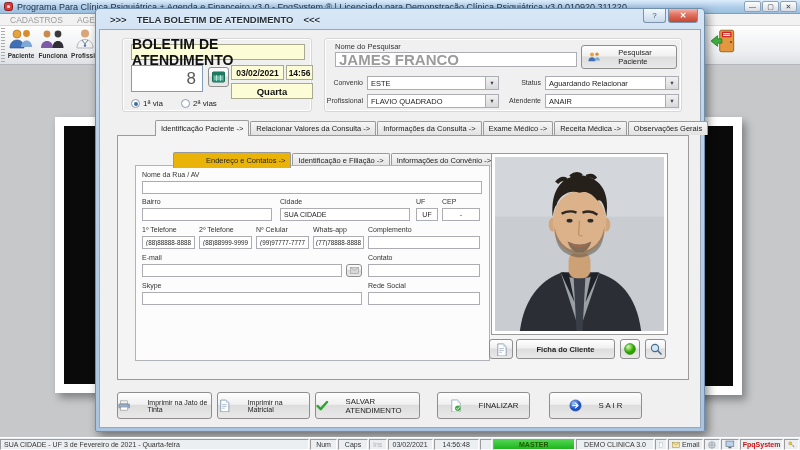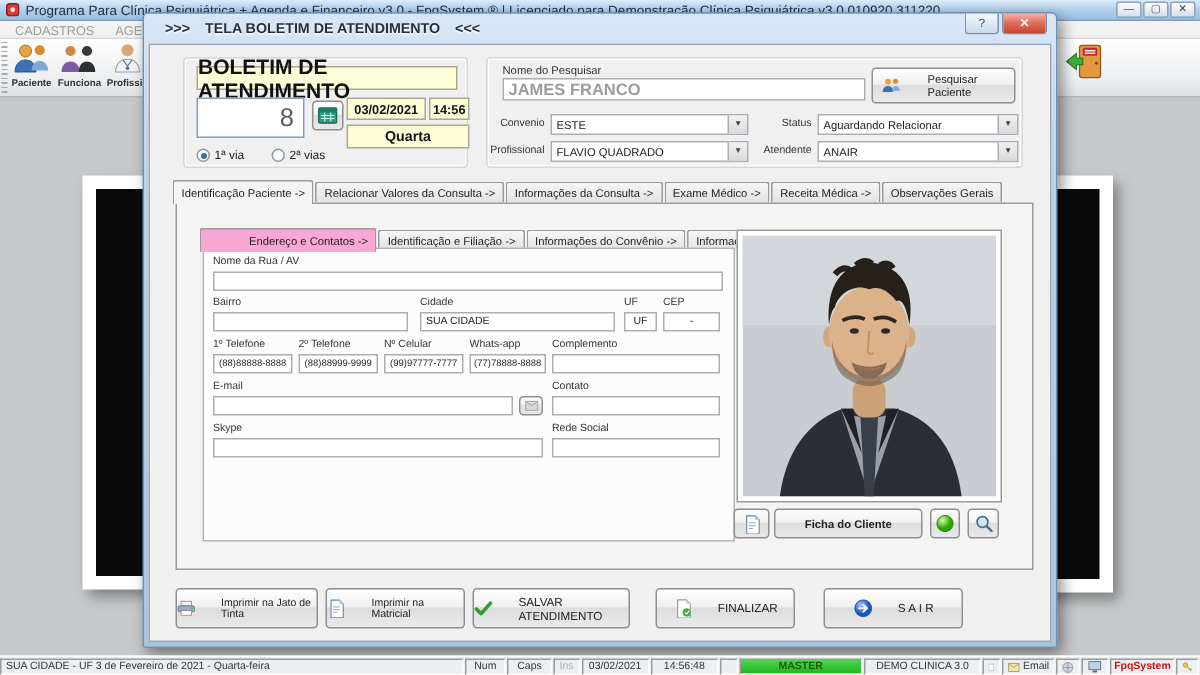--- a/index.html
+++ b/index.html
@@ -57,27 +57,27 @@
   .radio { display:inline-flex; align-items:center; gap:3px; font-size:8px; color:#222; }
   .radio .dot { width:9px; height:9px; border-radius:50%; border:1px solid #8a9aac; background:#fff; position:relative; }
   .radio.checked .dot::after { content:""; position:absolute; left:2px; top:2px; width:4px; height:4px;
     border-radius:50%; background:#3a6ea5; }
 
   .btn { display:flex; align-items:center; justify-content:center; gap:17px;
     background:linear-gradient(#fefefe,#f0f0f0 45%,#dddddd 50%,#e9e9e9); border:1px solid #8e8e8e;
     border-radius:3px; font-size:8px; color:#222; cursor:default; }
 
   
-  .tabs-row { position:absolute; display:flex; align-items:flex-end; }
+  .tabs-row { position:absolute; display:flex; align-items:flex-end;margin-left:40px; }
   .tab { height:14px; padding:0 5px; display:flex; align-items:center; font-size:7.5px; color:#222;
     background:linear-gradient(#f6f6f6,#e2e2e2); border:1px solid #9a9a9a; border-bottom:none;
     border-radius:2px 2px 0 0; margin-right:1px; white-space:nowrap; }
   .tab.active { height:16px; background:#f4f4f4; position:relative; z-index:3; margin-bottom:-1px; }
   .panel { position:absolute; background:#f4f4f4; border:1px solid #9a9a9a; }
-  .inner-tab.active { background:#f9a8d4;padding-left:32px; }
+  .inner-tab.active { background:#eab308;padding-left:32px; }
   .inner-panel { position:absolute; background:#fcfcfc; border:1px solid #aeb4ba; }
 
   .photo-frame { position:absolute; background:#fff; border:1px solid #9a9a9a; padding:3px; }
   .photo-frame svg { display:block; width:100%; height:100%; }
 
   .statusbar { position:absolute; left:0; bottom:0; width:800px; height:13px; background:#eceff1;
     border-top:1px solid #fff; display:flex; z-index:20; }
   .seg { height:11px; margin-top:1px; margin-right:1px; border:1px solid; border-color:#9b9b9b #fdfdfd #fdfdfd #9b9b9b;
     display:flex; align-items:center; padding:0 3px; font-size:7px; color:#333; white-space:nowrap; overflow:hidden; }
   .seg.center { justify-content:center; }
@@ -189,21 +189,21 @@
           <span>1ª via</span>
         </div>
         <div class="radio" style="position:absolute;left:58px;top:60px;">
           <span class="dot"></span>
           <span>2ª vias</span>
         </div>
       </div>
 
       <div class="groupbox" style="left:224px;top:8px;width:358px;height:74px;">
         <span class="field-label" style="left:10px;top:3px;">Nome do Pesquisar</span>
-        <input class="tbox" readonly="" style="left: 10px; top: 13px; width: 242px; height: 15px; font-size: 11px; font-weight: bold; color: rgb(155, 155, 155);" value="JAMES FRANCO">
+        <input class="tbox" readonly="" style="left: 10px; top: 13px; width: 242px; height: 15px; font-size: 15px; font-weight: bold; color: rgb(155, 155, 155);" value="JAMES FRANCO">
         <div class="btn" style="position:absolute;left:256px;top:6px;width:96px;height:24px;justify-content:flex-start;padding-left:5px;">
           <svg width="16" height="14" viewBox="0 0 20 16">
             <circle cx="7" cy="4.5" r="2.8" fill="#e8a33d"></circle>
             <path d="M2 14c0-3.4 2.2-5.5 5-5.5s5 2.1 5 5.5z" fill="#3f6fb4"></path>
             <circle cx="14" cy="4" r="2.4" fill="#d98c2b"></circle>
             <path d="M10.5 13c.3-2.8 1.9-4.6 3.8-4.6 2 0 3.6 1.9 3.9 4.6z" fill="#7fa8d9"></path>
           </svg>
           <span style="font-size:7.5px;">Pesquisar Paciente</span>
         </div>
 

